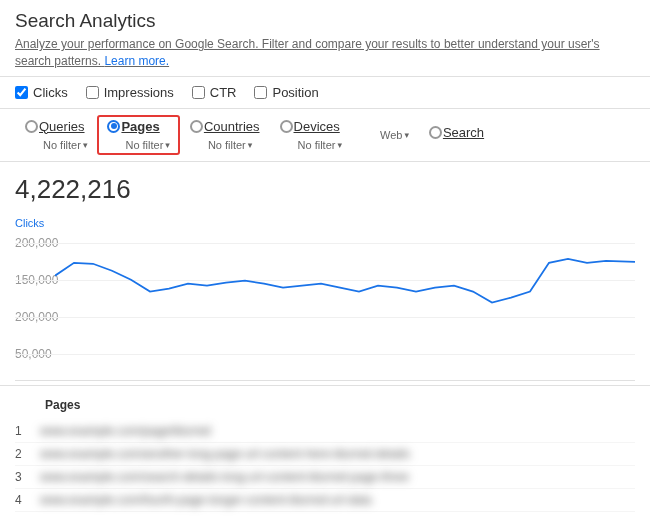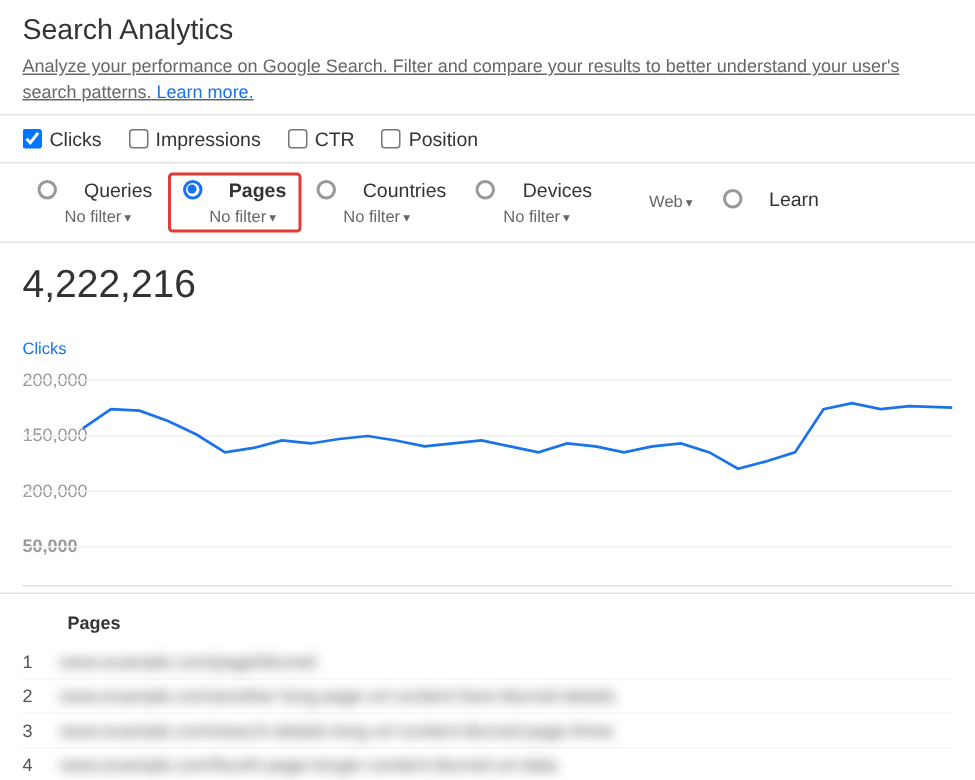--- a/index.html
+++ b/index.html
@@ -62,21 +62,22 @@
       display: flex;
       align-items: flex-start;
       gap: 5px;
       padding: 4px 10px;
       cursor: pointer;
       flex-direction: column;
     }
     .filter-item-top {
       display: flex;
       align-items: center;
-      gap: 18px;
+      gap: 1px;
+      text-decoration: underline;
     }
     .filter-item.selected {
       border: 2px solid #e53935;
       border-radius: 3px;
       padding: 2px 8px;
     }
     .filter-label {
       font-size: 13px;
       font-weight: normal;
     }
@@ -121,21 +122,21 @@
     }
     .stats-label {
       font-size: 12px;
       color: #666;
       margin-bottom: 2px;
     }
     .stats-value {
       font-size: 26px;
       font-weight: normal;
       color: #333;
-      margin-bottom: 12px;
+      margin-bottom: 2px;
     }
     .chart-section {
       padding: 6px 15px 0 15px;
     }
     .chart-y-label {
       font-size: 11px;
       color: #1a73e8;
       margin-bottom: 2px;
     }
     .chart-container {
@@ -282,38 +283,38 @@
   <div class="filter-item">
     <div class="filter-sub">
       <span>Web</span>
       <span class="arrow">▾</span>
     </div>
   </div>
 
   <div class="filter-item">
     <div class="filter-item-top">
       <span class="radio-circle"></span>
-      <span class="filter-label">Learn</span>
+      <span class="filter-label">Search</span>
     </div>
     <div class="filter-sub"></div>
   </div>
 </div>
 
 <div class="stats-section">
   <div class="stats-value">4,222,216</div>
 </div>
 
 <div class="chart-section">
   <div class="chart-y-label">Clicks</div>
   <div class="chart-container">
 
     <span class="chart-y-tick" style="top:8%;">200,000</span>
     <span class="chart-y-tick" style="top:33%;">150,000</span>
     <span class="chart-y-tick" style="top:58%;">200,000</span>
-    <span class="chart-y-tick" style="top:83%;font-weight:bold;">50,000</span>
+    <span class="chart-y-tick" style="top:83%;">50,000</span>
 
     <div class="chart-grid-line" style="top:8%;"></div>
     <div class="chart-grid-line" style="top:33%;"></div>
     <div class="chart-grid-line" style="top:58%;"></div>
     <div class="chart-grid-line" style="top:83%;"></div>
 
     <svg class="line-chart" viewBox="0 0 580 150" preserveAspectRatio="none">
       <polyline fill="none" stroke="#1a73e8" stroke-width="1.8" points="
           0,45
           19,32

